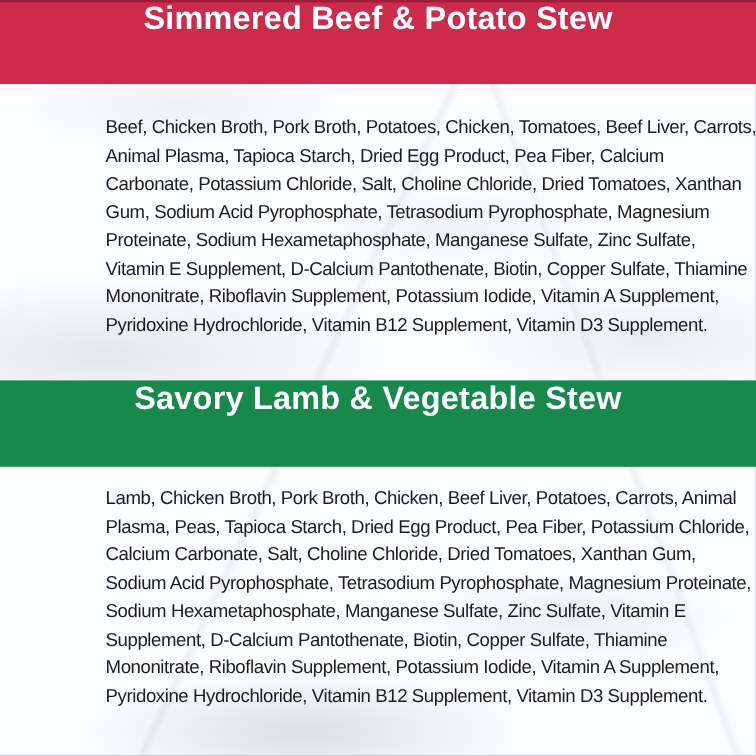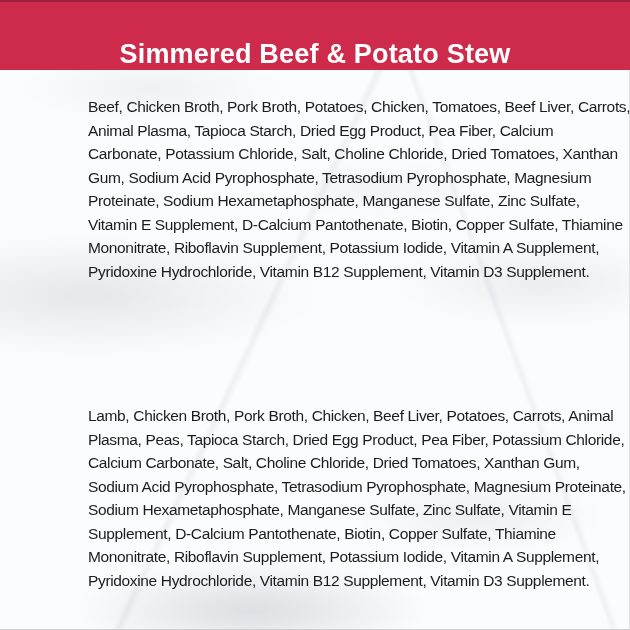--- a/index.html
+++ b/index.html
@@ -20,21 +20,21 @@
       radial-gradient(36% 9% at 24% 14%, rgba(148,158,170,.12), transparent 60%),
       radial-gradient(30% 8% at 60% 30%, rgba(148,158,170,.10), transparent 60%),
       linear-gradient(115deg, transparent 44%, rgba(120,130,142,.10) 44.6%, transparent 45.4%),
       linear-gradient(70deg, transparent 71%, rgba(120,130,142,.09) 71.5%, transparent 72.3%);
     border-right:1px solid #dfe2e5;
     border-bottom:1px solid #ccd0d4;
     box-sizing:border-box;
   }
   .banner{
     position:absolute;left:0;width:630px;
-    display:flex;align-items:flex-end;justify-content:center;
+    display:flex;align-items:flex-start;justify-content:center;
   }
   .banner.top{top:0;height:70px;box-shadow:inset 0 2px 0 rgba(80,10,28,.38);}
   .banner.mid{top:317px;height:72px;}
   .banner-title{
     color:#ffffff;font-weight:bold;font-size:27px;letter-spacing:.2px;
     white-space:nowrap;
   }
   .ingredients{
     position:absolute;left:40px;width:585px;
     font-size:15.5px;letter-spacing:-0.35px;line-height:23.5px;
@@ -54,20 +54,23 @@
 
   <div class="ingredients first">Beef, Chicken Broth, Pork Broth, Potatoes, Chicken, Tomatoes, Beef Liver, Carrots,
 Animal Plasma, Tapioca Starch, Dried Egg Product, Pea Fiber, Calcium
 Carbonate, Potassium Chloride, Salt, Choline Chloride, Dried Tomatoes, Xanthan
 Gum, Sodium Acid Pyrophosphate, Tetrasodium Pyrophosphate, Magnesium
 Proteinate, Sodium Hexametaphosphate, Manganese Sulfate, Zinc Sulfate,
 Vitamin E Supplement, D-Calcium Pantothenate, Biotin, Copper Sulfate, Thiamine
 Mononitrate, Riboflavin Supplement, Potassium Iodide, Vitamin A Supplement,
 Pyridoxine Hydrochloride, Vitamin B12 Supplement, Vitamin D3 Supplement.</div>
 
+  <div class="banner mid" style="background-color: rgb(23, 137, 75);">
+    <span class="banner-title" style="color: rgb(255, 255, 255);">Savory Lamb &amp; Vegetable Stew</span>
+  </div>
 
   <div class="ingredients second">Lamb, Chicken Broth, Pork Broth, Chicken, Beef Liver, Potatoes, Carrots, Animal
 Plasma, Peas, Tapioca Starch, Dried Egg Product, Pea Fiber, Potassium Chloride,
 Calcium Carbonate, Salt, Choline Chloride, Dried Tomatoes, Xanthan Gum,
 Sodium Acid Pyrophosphate, Tetrasodium Pyrophosphate, Magnesium Proteinate,
 Sodium Hexametaphosphate, Manganese Sulfate, Zinc Sulfate, Vitamin E
 Supplement, D-Calcium Pantothenate, Biotin, Copper Sulfate, Thiamine
 Mononitrate, Riboflavin Supplement, Potassium Iodide, Vitamin A Supplement,
 Pyridoxine Hydrochloride, Vitamin B12 Supplement, Vitamin D3 Supplement.</div>
 

